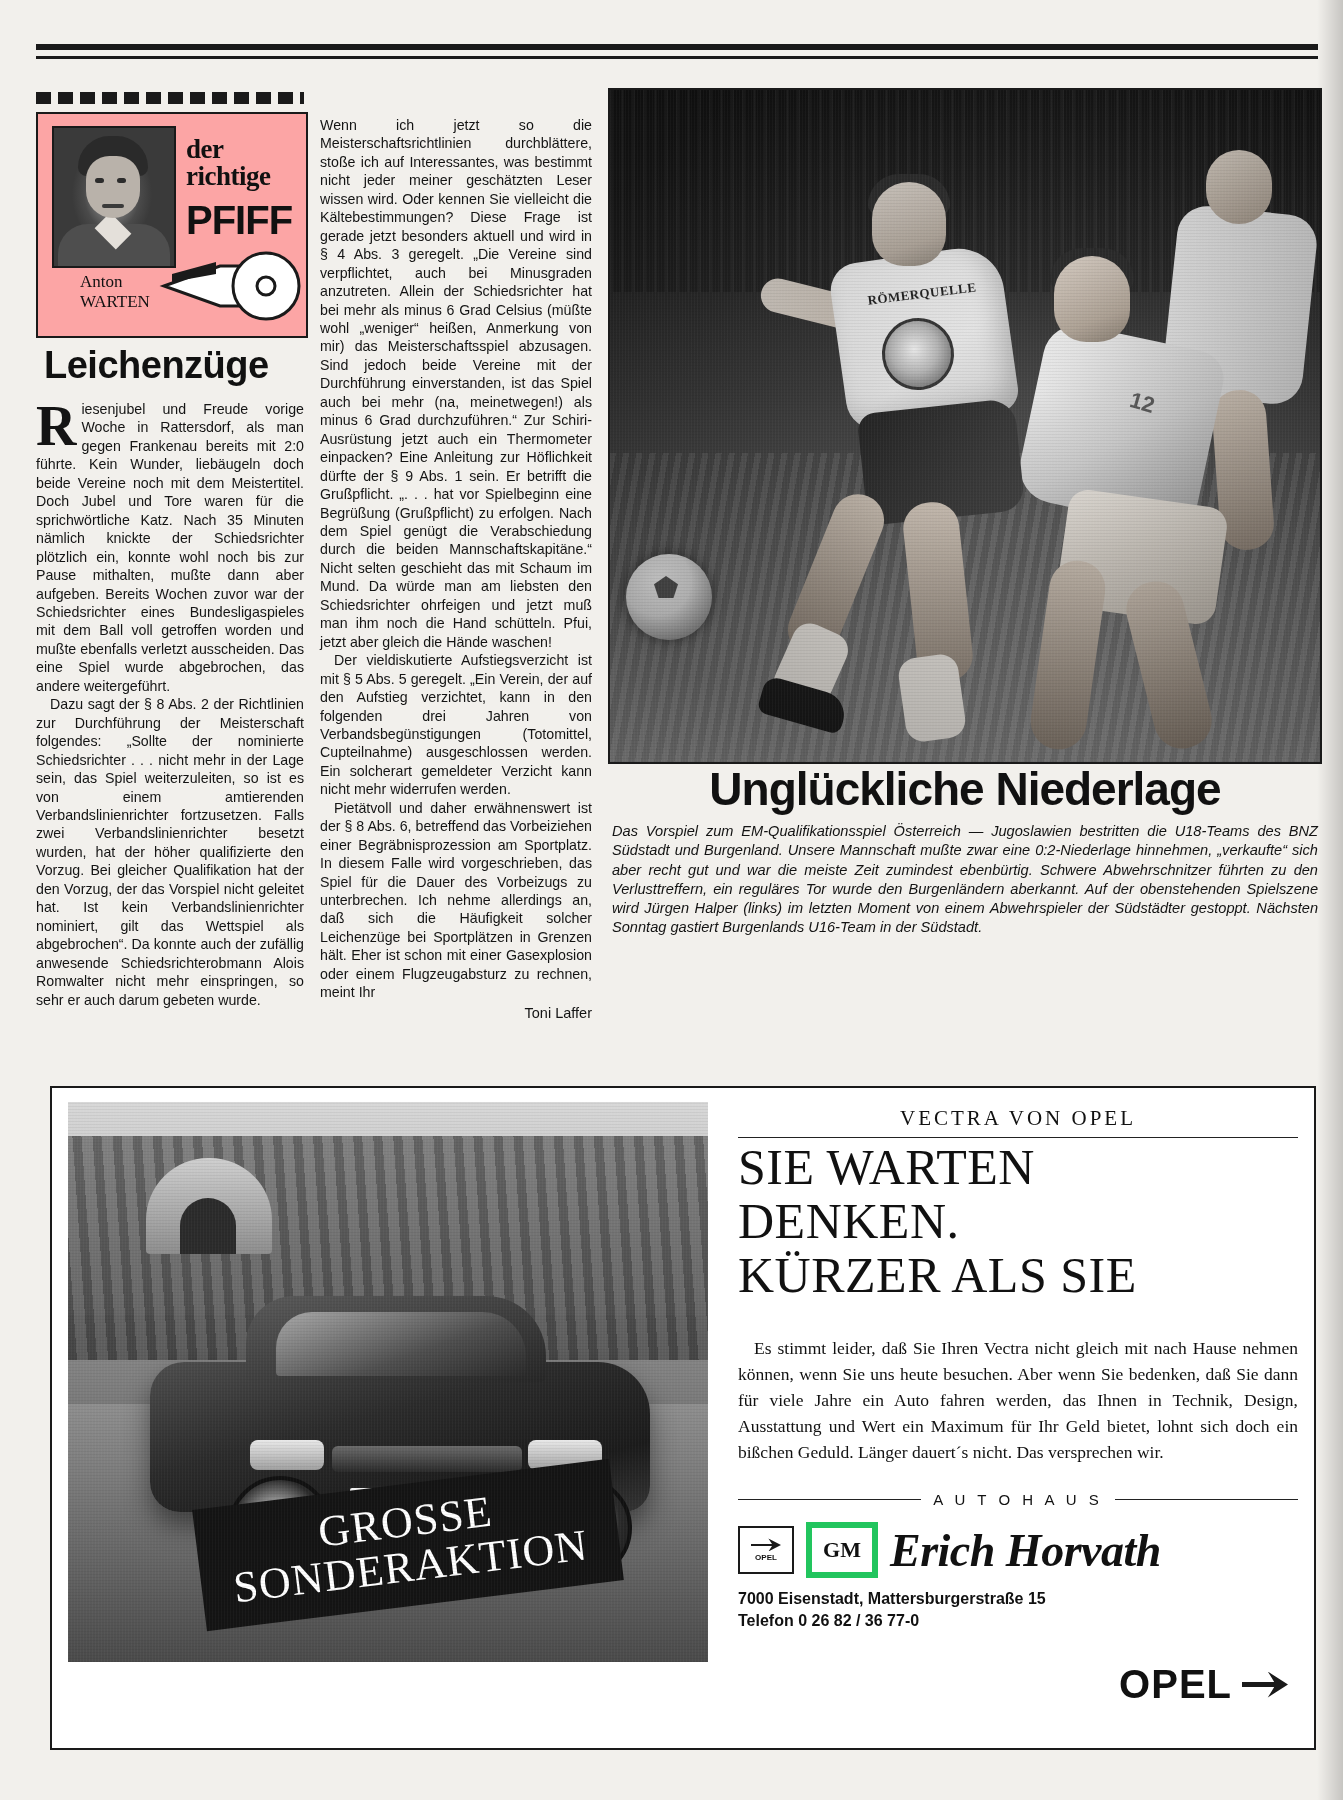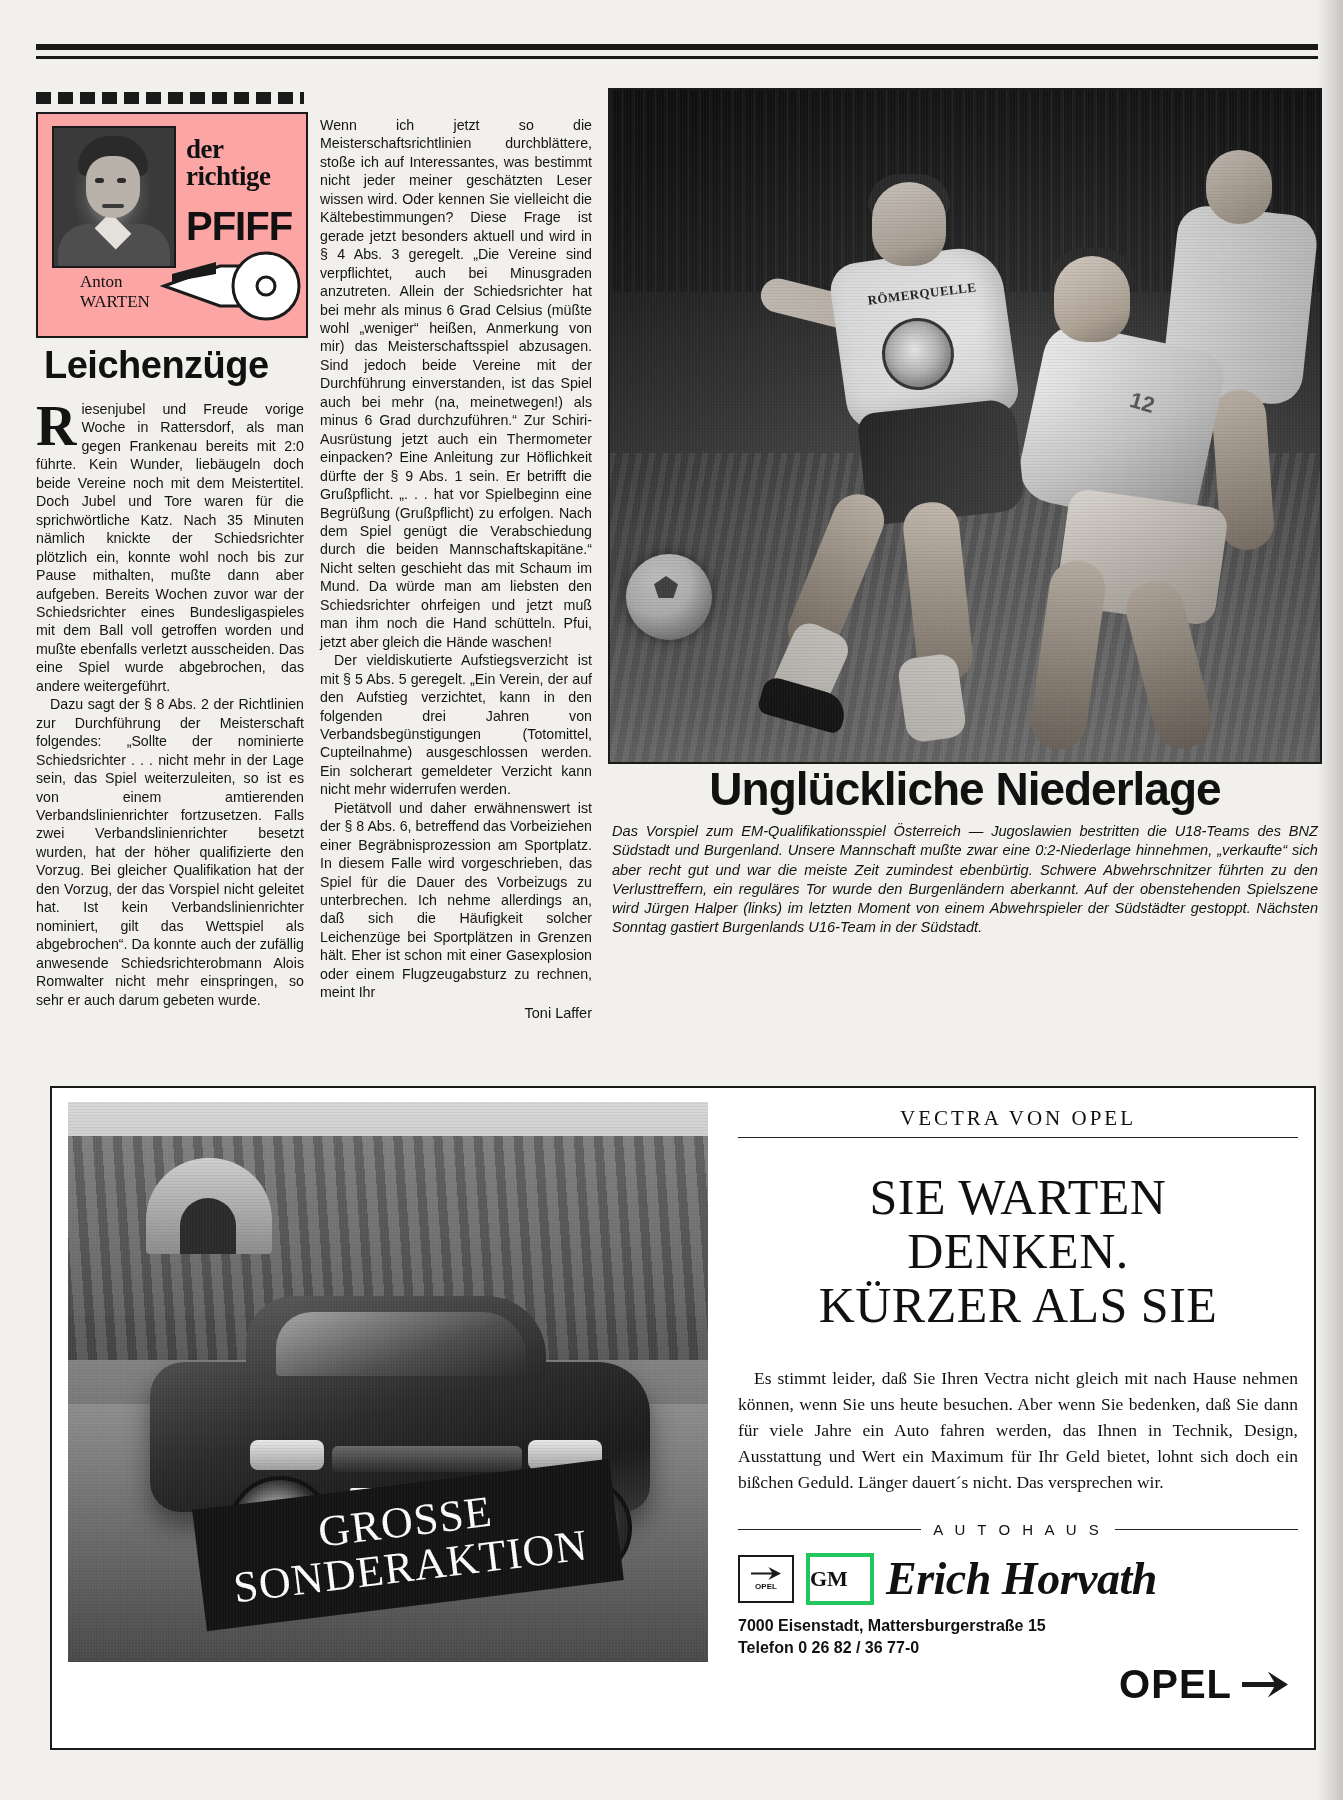--- a/index.html
+++ b/index.html
@@ -114,21 +114,21 @@
     font-family: "Liberation Serif", serif;
     font-weight: bold;
     font-size: 27px;
     letter-spacing: -0.5px;
   }
   .brand .l3 {
     font-family: "Liberation Sans", sans-serif;
     font-weight: bold;
     font-size: 40px;
     letter-spacing: -1px;
-    margin-top: 16px;
+    margin-top: 10px;
   }
   .author-name {
     position: absolute;
     left: 42px;
     top: 158px;
     font-size: 17px;
     font-family: Liberation Serif, serif;
     line-height: 1.15;
   }
   .whistle {
@@ -539,25 +539,24 @@
   }
   .vectra-kicker {
     text-align: center;
     font-family: "Liberation Serif", serif;
     font-size: 21px;
     letter-spacing: 3px;
     padding-bottom: 6px;
     border-bottom: 1px solid #222;
   }
   .ad-head {
-    text-align: center;
     font-family: "Liberation Serif", serif;
     font-size: 50px;
     line-height: 1.08;
-    margin-top: 32px;
+    margin-top: 2px;
     letter-spacing: 0.5px;
   }
   .ad-copy {
     margin-top: 34px;
     font-family: "Liberation Serif", serif;
     font-size: 17.5px;
     line-height: 1.48;
     text-align: justify;
     text-indent: 16px;
   }
@@ -584,22 +583,22 @@
     font-size: 8px; font-weight: bold;
   }
   .opel-badge .blitz {
     width: 30px; height: 13px;
     background: #1a1a1a;
     clip-path: polygon(0 42%, 70% 42%, 58% 0, 100% 50%, 58% 100%, 70% 58%, 0 58%);
     margin-bottom: 2px;
   }
   .gm-badge {
     width: 60px; height: 44px;
-    border: 4px solid #22c55e;
-    display: flex; align-items: center; 
+    border: 6px solid #22c55e;
+    display: flex; align-items: center; justify-content: center;
     font-family: "Liberation Serif", serif;
     font-weight: bold; font-size: 22px;
   }
   .dealer-name {
     font-family: "Liberation Serif", serif;
     font-weight: bold;
     font-style: italic;
     font-size: 46px;
     letter-spacing: -0.5px;
   }

